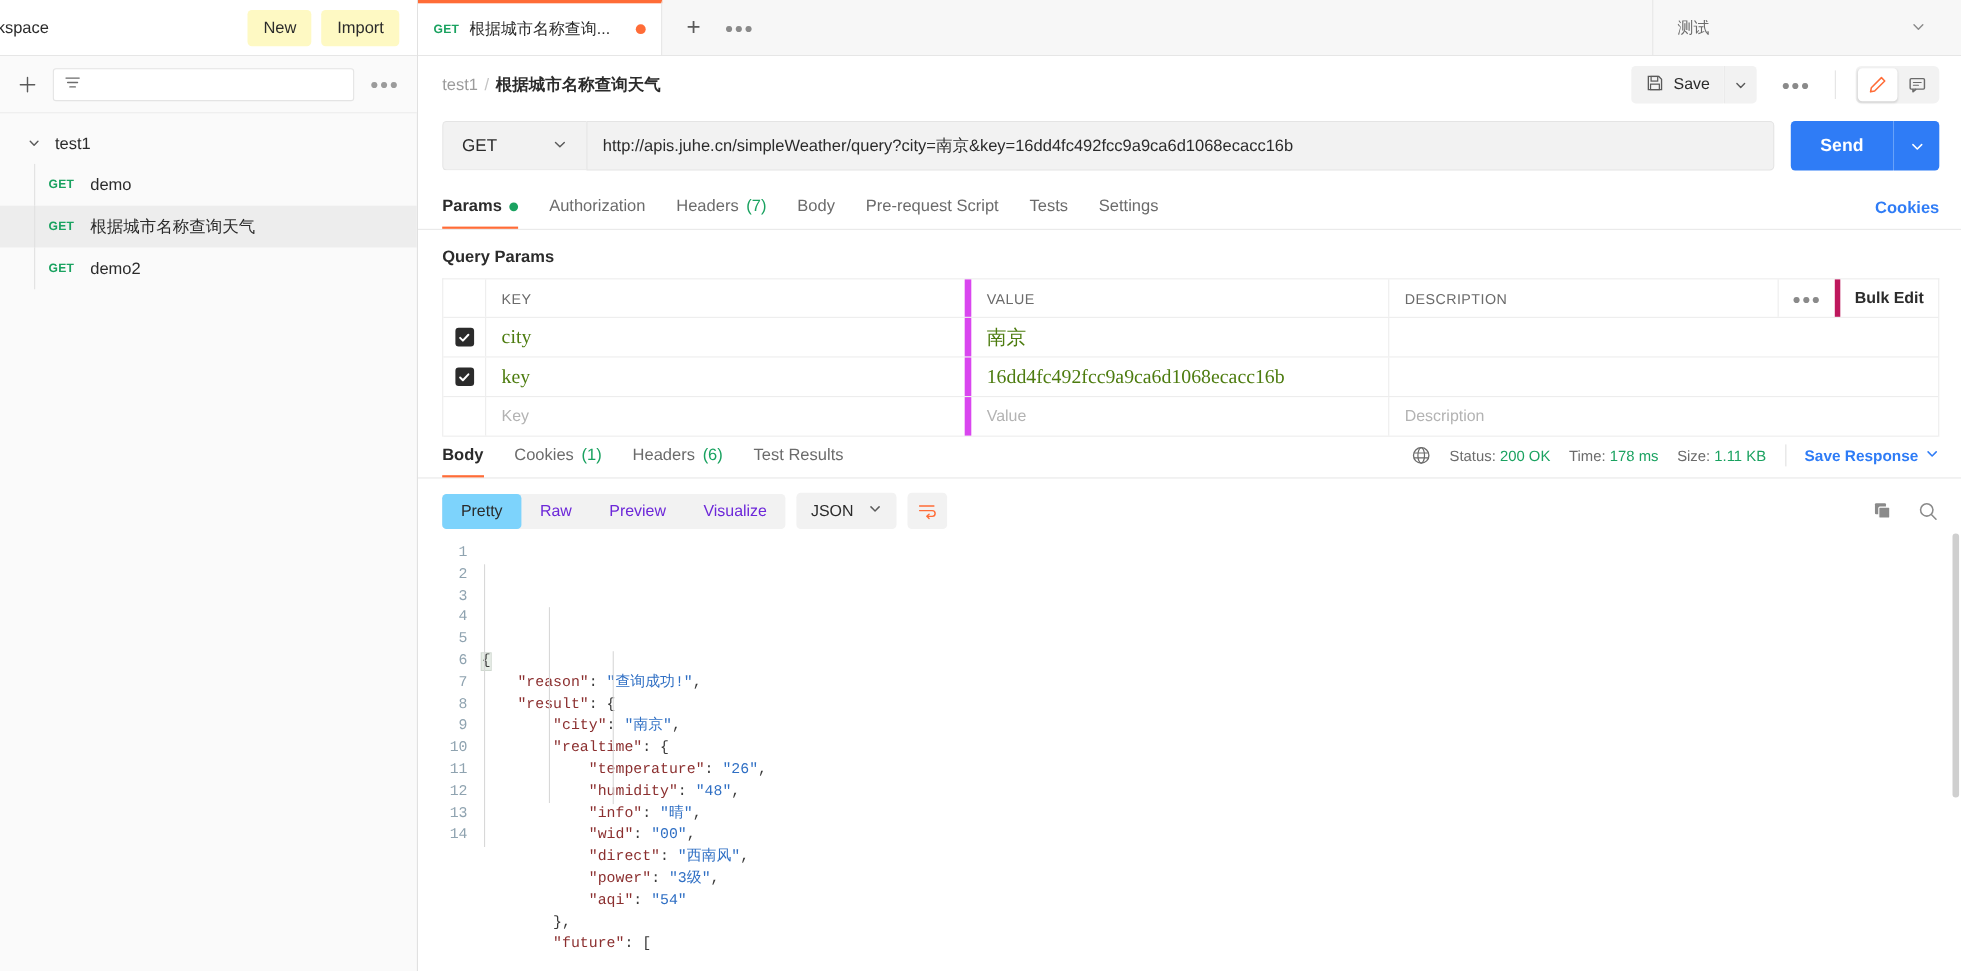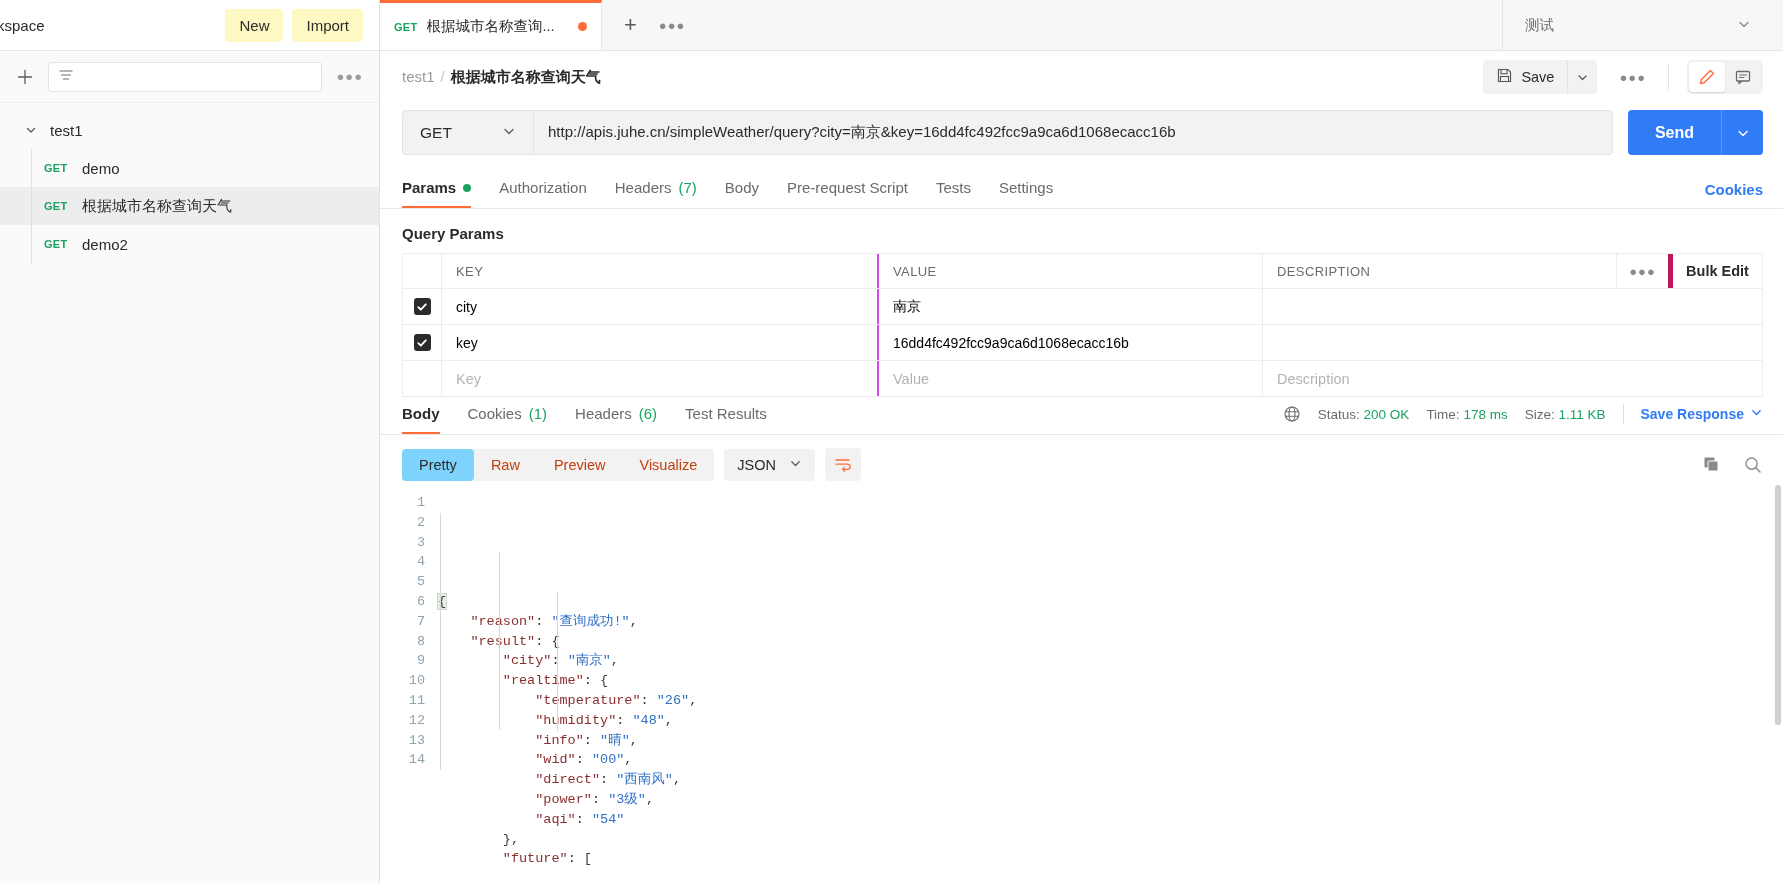--- a/index.html
+++ b/index.html
@@ -190,53 +190,53 @@
   .reqtabs-spacer { flex: 1; }
   .cookies-link { font-size: 15px; color: #2f7cf6; cursor: pointer; padding-bottom: 10px; font-weight: bold; }
 
   
   .qp-title { font-size: 15px; font-weight: bold; color: #2b2b2b; padding: 16px 0 11px 22px; }
   .ptable { margin: 0 20px 0 22px; border: 1px solid #ededed; border-bottom: none; }
   .prow { display: flex; border-bottom: 1px solid #ededed; height: 36px; align-items: center; }
   .prow.head { height: 35px; }
   .pc-check { width: 38px; flex: 0 0 38px; display: flex; align-items: center; justify-content: center; }
   .pc-key { flex: 0 0 436px; padding-left: 14px; border-left: 1px solid #ededed; height: 100%; display: flex; align-items: center; }
-  .pc-val { flex: 0 0 385px; padding-left: 14px; border-left: 2px solid #d946ef; height: 100%; display: flex; align-items: center; }
+  .pc-val { flex: 0 0 385px; padding-left: 14px; border-left: 6px solid #d946ef; height: 100%; display: flex; align-items: center; }
   .pc-desc { flex: 1; padding-left: 14px; border-left: 1px solid #ededed; height: 100%; display: flex; align-items: center; }
   .pc-dots { width: 52px; flex: 0 0 52px; border-left: 1px solid #ededed; height: 100%; display: flex; align-items: center; justify-content: center; color: #8a8a8a; font-size: 13px; letter-spacing: 1px; cursor: pointer; }
   .pc-bulk { width: 94px; flex: 0 0 94px; border-left: 5px solid #be185d; height: 100%; display: flex; align-items: center; justify-content: center; font-size: 14.5px; font-weight: bold; color: #2b2b2b; cursor: pointer; }
   .prow.head .pc-key, .prow.head .pc-val, .prow.head .pc-desc {
     font-size: 13px; color: #6b6b6b; letter-spacing: 0.4px;
   }
   .cbx {
     width: 17px; height: 17px; border-radius: 3px; background: #2b2b2b;
     display: flex; align-items: center; justify-content: center; cursor: pointer;
   }
   .cbx svg { display: block; }
-  .cell-text { font-size: 14px; color: #000000; }
+  .cell-text { font-size: 18px; color: #4d7c0f; font-family: Liberation Serif, serif; }
   .cell-ph { font-size: 14.5px; color: #b3b3b3; }
 
   
   .resp { flex: 1; display: flex; flex-direction: column; min-height: 0; }
   .resptabs {
     display: flex; align-items: flex-end; padding: 0 20px 0 22px;
     height: 38px; border-bottom: 1px solid #e8e8e8;
   }
   .resptabs-spacer { flex: 1; }
   .status-grp { display: flex; align-items: center; gap: 17px; padding-bottom: 10px; }
   .globe-icon { color: #6b6b6b; display: flex; }
   .stat { font-size: 13.5px; color: #6b6b6b; white-space: nowrap; }
   .stat b { color: #1aa260; font-weight: normal; }
   .stat-sep { width: 1px; height: 20px; background: #e0e0e0; }
   .saveresp { font-size: 14px; color: #2f7cf6; font-weight: bold; cursor: pointer; display: flex; align-items: center; gap: 6px; }
 
   .viewrow { display: flex; align-items: center; padding: 13px 20px 0 22px; }
   .segmented { display: flex; background: #f2f2f2; border-radius: 4px; padding: 0; }
   .seg {
-    font-size: 14.5px; color: #c2410c; padding: 8px 17px;
+    font-size: 14.5px; color: #6d28d9; padding: 8px 17px;
     border-radius: 4px; cursor: pointer;
   }
   .seg.on { background: #7dd3fc; color: #2b2b2b; font-weight: normal; }
   .fmt-sel {
     margin-left: 10px; background: #f2f2f2; border-radius: 4px;
     display: flex; align-items: center; gap: 13px; padding: 8px 13px;
     font-size: 14.5px; color: #2b2b2b; cursor: pointer;
   }
   .wrap-btn {
     margin-left: 10px; width: 36px; height: 33px; background: #f2f2f2;

